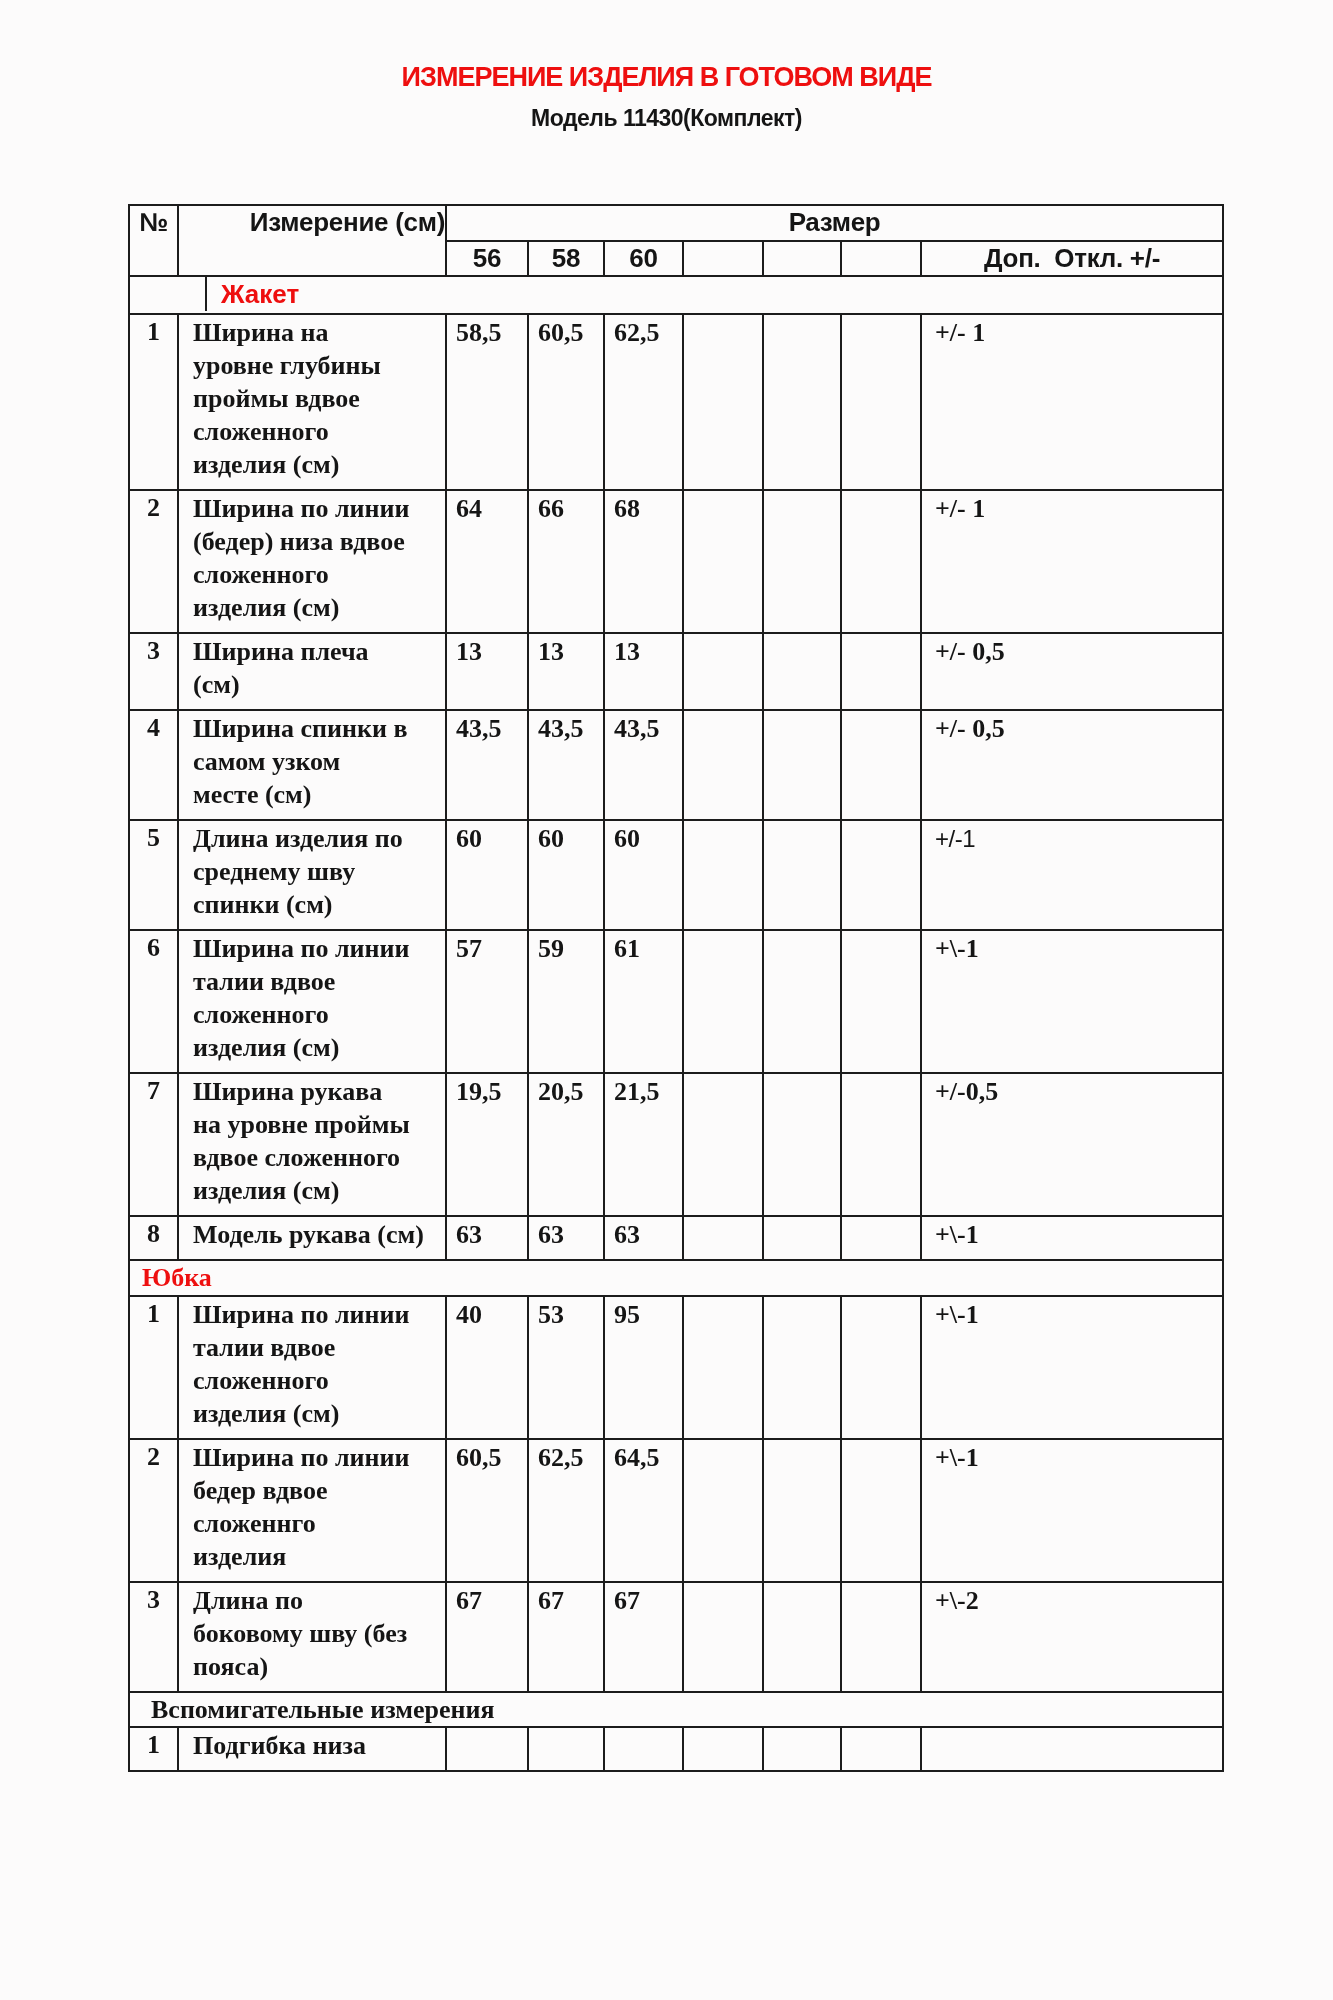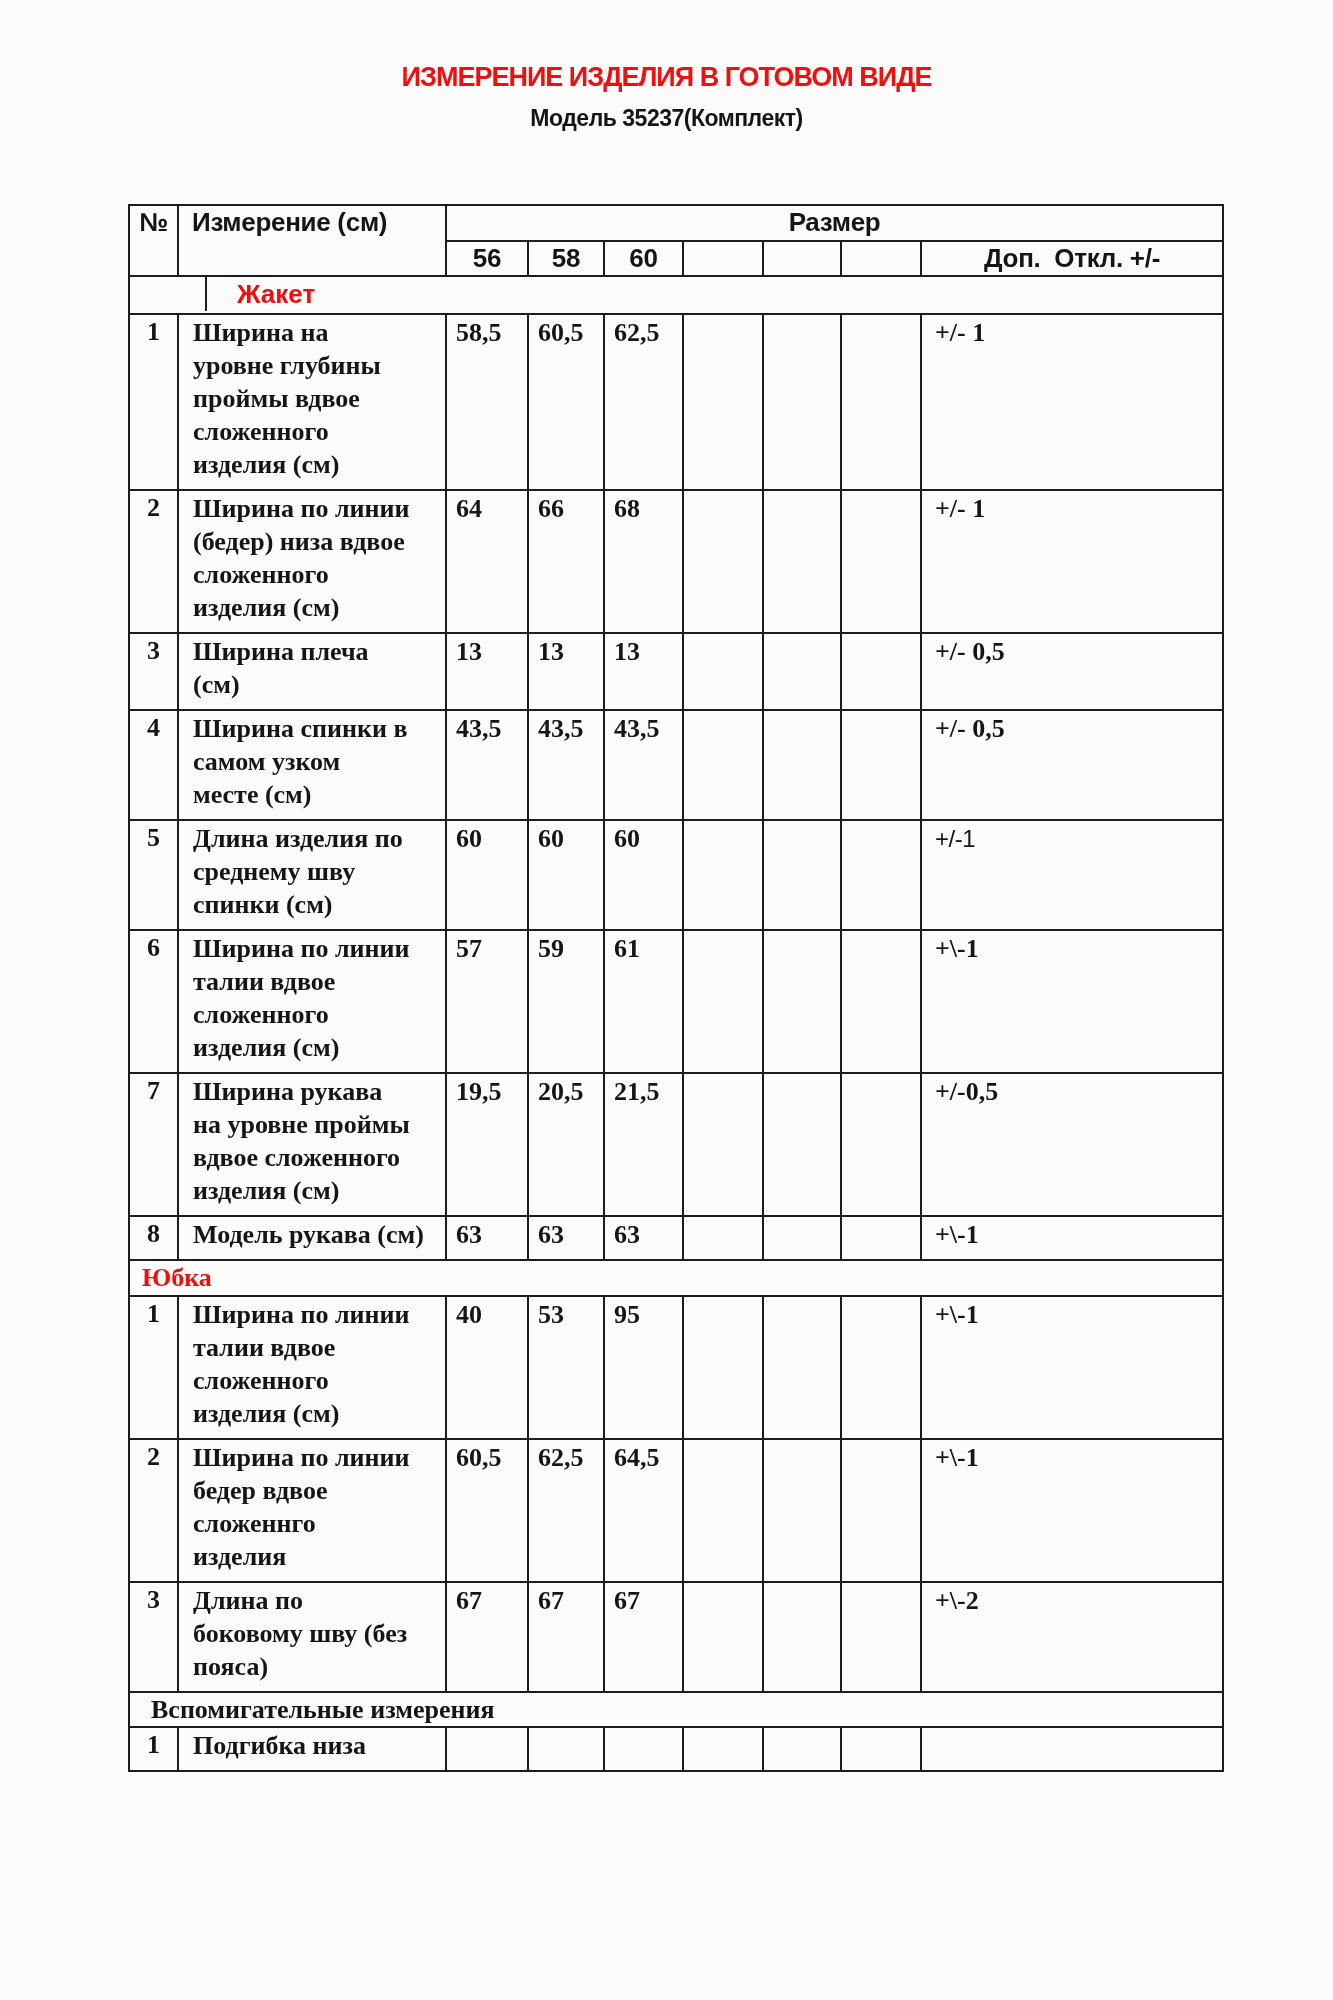--- a/index.html
+++ b/index.html
@@ -46,56 +46,56 @@
     font-size:26px;
     line-height:33px;
     overflow:hidden;
   }
   td.hd{
     font-family:"Liberation Sans", sans-serif;
     font-size:25px;
     letter-spacing:-0.3px;
     text-align:center;
   }
-  td.hd.left{text-align:left;padding-left:13px;}
+  td.hd.left{text-align:right;padding-left:13px;}
   td.tol-h{white-space:pre-wrap;}
   td.numc{text-align:center;}
   td.measc{white-space:pre-line;padding:1px 4px 8px 14px;}
   td.val{padding:1px 2px 0 9px;}
   td.tol{padding:1px 2px 0 13px;}
   td.tol.sans{
     font-family:"Liberation Sans", sans-serif;
     font-weight:400;
     font-size:24px;
     letter-spacing:-0.5px;
   }
   td.no-pad{padding:0;}
   .jacket-band{display:flex;height:100%;align-items:stretch;}
   .jacket-stub{width:77px;border-right:2px solid var(--border-color);}
   .jacket-label{
     font-family:"Liberation Sans", sans-serif;
     font-weight:bold;font-size:26px;line-height:34px;
     color:var(--accent-red);
-    padding-left:30px;
+    padding-left:14px;
   }
   td.skirt-band{
     color:var(--accent-red);
     padding:0 0 0 12px;
     font-size:26px;line-height:33px;
   }
   td.aux-band{
     padding:0 0 0 21px;
     font-size:27px;line-height:33px;
   }
 </style>
 </head>
 <body>
 
 <div class="doc-title">ИЗМЕРЕНИЕ ИЗДЕЛИЯ В ГОТОВОМ ВИДЕ</div>
-<div class="doc-subtitle">Модель 35237(Комплект)</div>
+<div class="doc-subtitle">Модель 11430(Комплект)</div>
 
 <table class="meas">
   <colgroup>
     <col style="width:49px">
       <col style="width:268px">
     <col style="width:82px">
       <col style="width:76px">
       <col style="width:79px">
     <col style="width:80px">
       <col style="width:78px">

